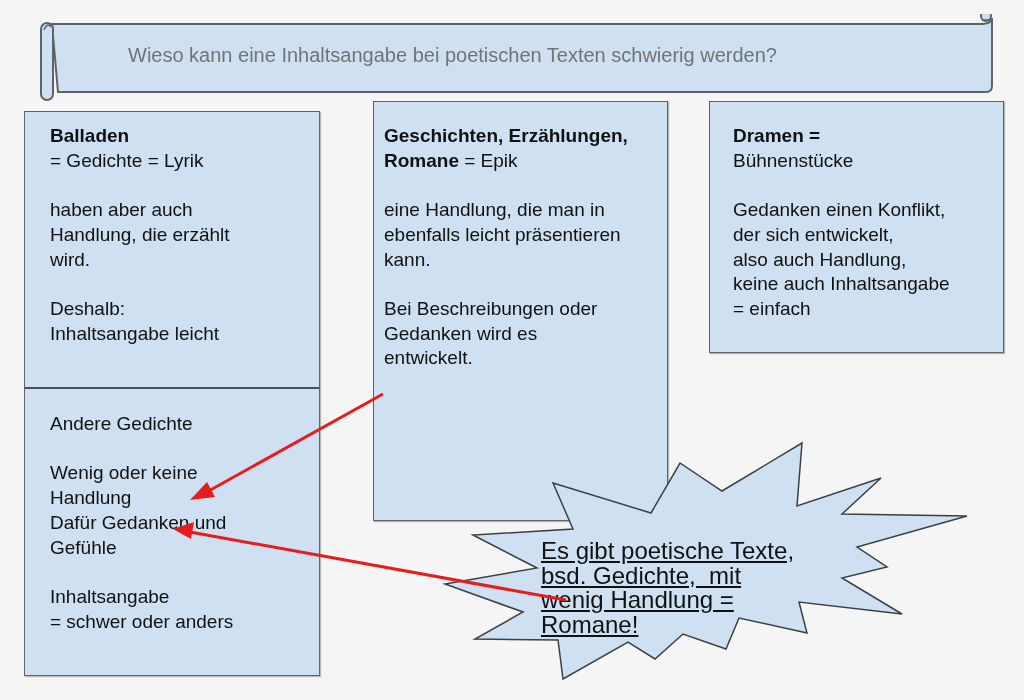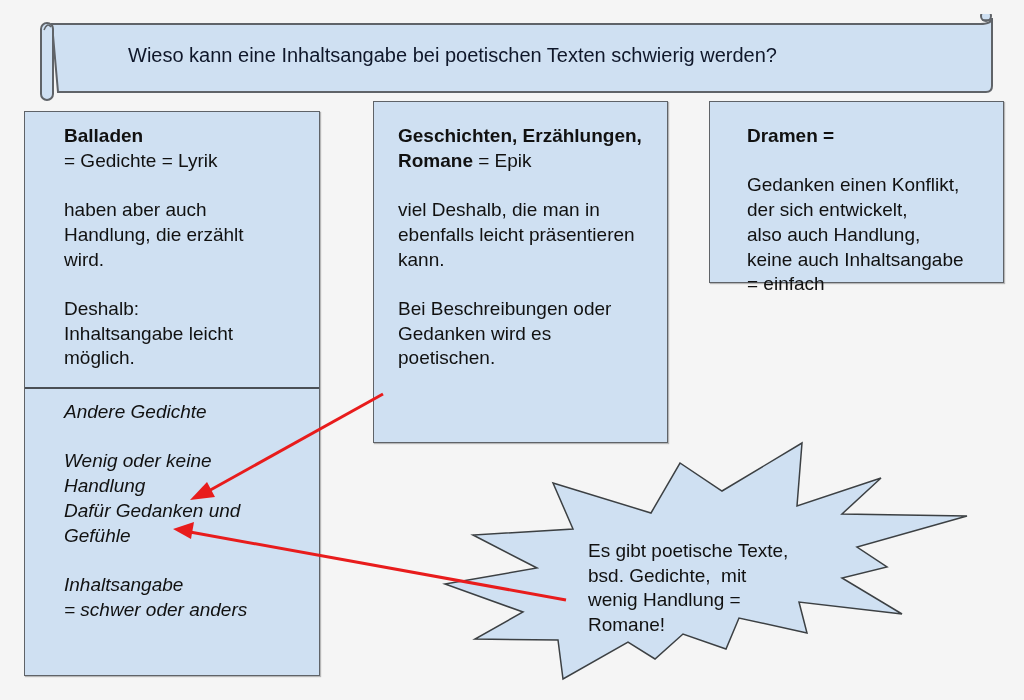--- a/index.html
+++ b/index.html
@@ -8,36 +8,36 @@
     background: #f5f5f5;
     font-family: "Liberation Sans", sans-serif;
     color: #111;
   }
   .scroll-banner {
     position: absolute; left: 40px; top: 14px; width: 955px; height: 88px;
   }
   .scroll-banner svg { position: absolute; left: 0; top: 0; }
   .banner-text {
     position: absolute; left: 88px; top: 30px;
-    font-size: 20px; color: #0f172a; white-space: nowrap;
+    font-size: 20px; color: #737373; white-space: nowrap;
   }
   .box {
     position: absolute; background: #cfe0f2; border: 1.5px solid #5f6368;
     box-sizing: border-box; font-size: 19px; line-height: 24.7px;
     box-shadow: 1px 1px 1px rgba(0,0,0,0.25);
   }
   .box .content { position: absolute; }
-  .line { white-space: pre; display: block; min-height: 24.7px; margin-left: 14px; }
+  .line { white-space: pre; display: block; min-height: 24.7px; }
   b { font-weight: bold; }
   .divider {
     position: absolute; left: 0; right: 0; height: 0; border-top: 2px solid #4a4f55;
   }
   .overlay { position: absolute; left: 0; top: 0; pointer-events: none; }
   .burst-text {
-    position: absolute; left: 574px; top: 539px; font-size: 19px; line-height: 24.7px;
+    position: absolute; left: 541px; top: 539px; font-size: 24px; line-height: 24.7px; text-decoration: underline;
   }
 </style>
 </head>
 <body>
 
 <div class="scroll-banner">
   <svg width="960" height="92" viewBox="0 0 960 92">
 
     <path d="M12 10 L940 10 Q952 10 952 4 L952 72 Q952 78 946 78 L18 78 Z" fill="#cfe0f2" stroke="#5f6368" stroke-width="2"></path>
 
@@ -54,54 +54,54 @@
   <div class="content" style="left:25px; top:12px;">
     <span class="line"><b>Balladen</b></span>
     <span class="line">= Gedichte = Lyrik</span>
     <span class="line"></span>
     <span class="line">haben aber auch</span>
     <span class="line">Handlung, die erzählt</span>
     <span class="line">wird.</span>
     <span class="line"></span>
     <span class="line">Deshalb:</span>
     <span class="line">Inhaltsangabe leicht</span>
-    <span class="line">möglich.</span>
   </div>
   <div class="divider" style="top:275px;"></div>
-  <div class="content" style="left:25px; top:288px;font-style:italic;">
+  <div class="content" style="left:25px; top:300px;">
     <span class="line">Andere Gedichte</span>
     <span class="line"></span>
     <span class="line">Wenig oder keine</span>
     <span class="line">Handlung</span>
     <span class="line">Dafür Gedanken und</span>
     <span class="line">Gefühle</span>
     <span class="line"></span>
     <span class="line">Inhaltsangabe</span>
     <span class="line">= schwer oder anders</span>
   </div>
 </div>
 
-<div class="box" style="left:373px; top:101px; width:295px; height:342px;padding-left:36px;">
+<div class="box" style="left:373px; top:101px; width:295px; height:420px;padding-left:36px;">
   <div class="content" style="left:10px; top:22px;">
     <span class="line"><b>Geschichten, Erzählungen,</b></span>
     <span class="line"><b>Romane</b><span> = Epik</span></span>
     <span class="line"></span>
-    <span class="line">viel Deshalb, die man in</span>
+    <span class="line">eine Handlung, die man in</span>
     <span class="line">ebenfalls leicht präsentieren</span>
     <span class="line">kann.</span>
     <span class="line"></span>
     <span class="line">Bei Beschreibungen oder</span>
     <span class="line">Gedanken wird es</span>
-    <span class="line">poetischen.</span>
+    <span class="line">entwickelt.</span>
   </div>
 </div>
 
-<div class="box" style="left:709px; top:101px; width:295px; height:182px;">
+<div class="box" style="left:709px; top:101px; width:295px; height:252px;">
   <div class="content" style="left:23px; top:22px;">
     <span class="line"><b>Dramen =</b></span>
+    <span class="line">Bühnenstücke</span>
     <span class="line"></span>
     <span class="line">Gedanken einen Konflikt,</span>
     <span class="line">der sich entwickelt,</span>
     <span class="line">also auch Handlung,</span>
     <span class="line">keine auch Inhaltsangabe</span>
     <span class="line">= einfach</span>
   </div>
 </div>
 
 <svg class="overlay" width="1024" height="700" viewBox="0 0 1024 700">

